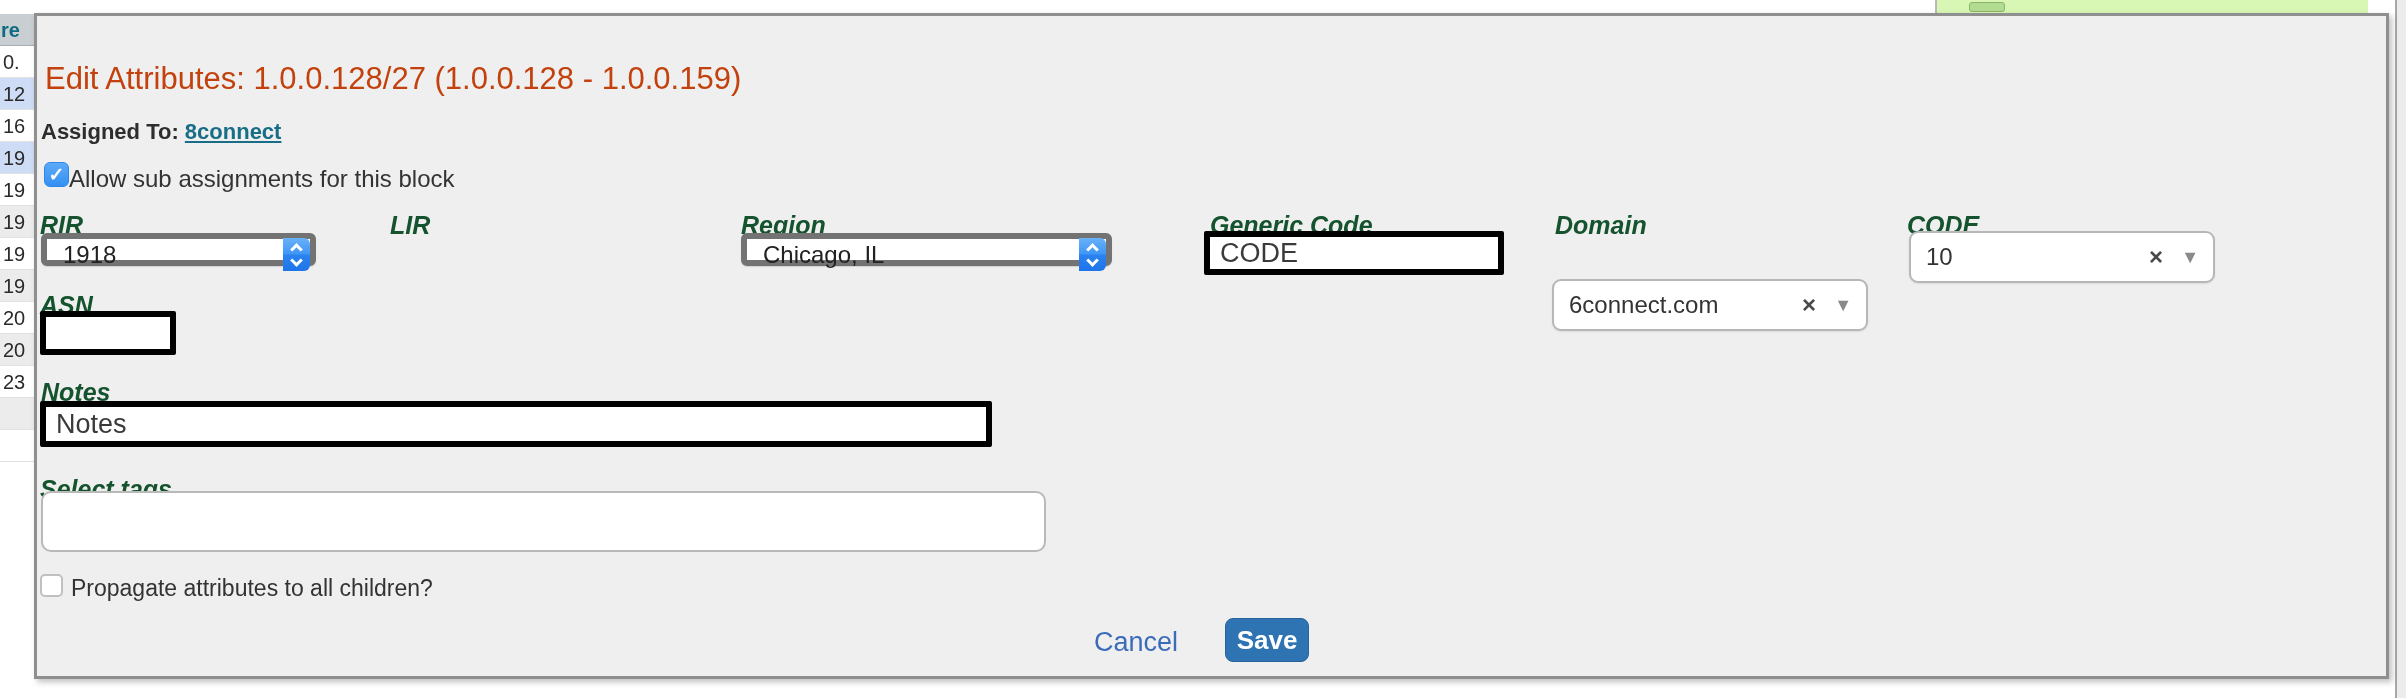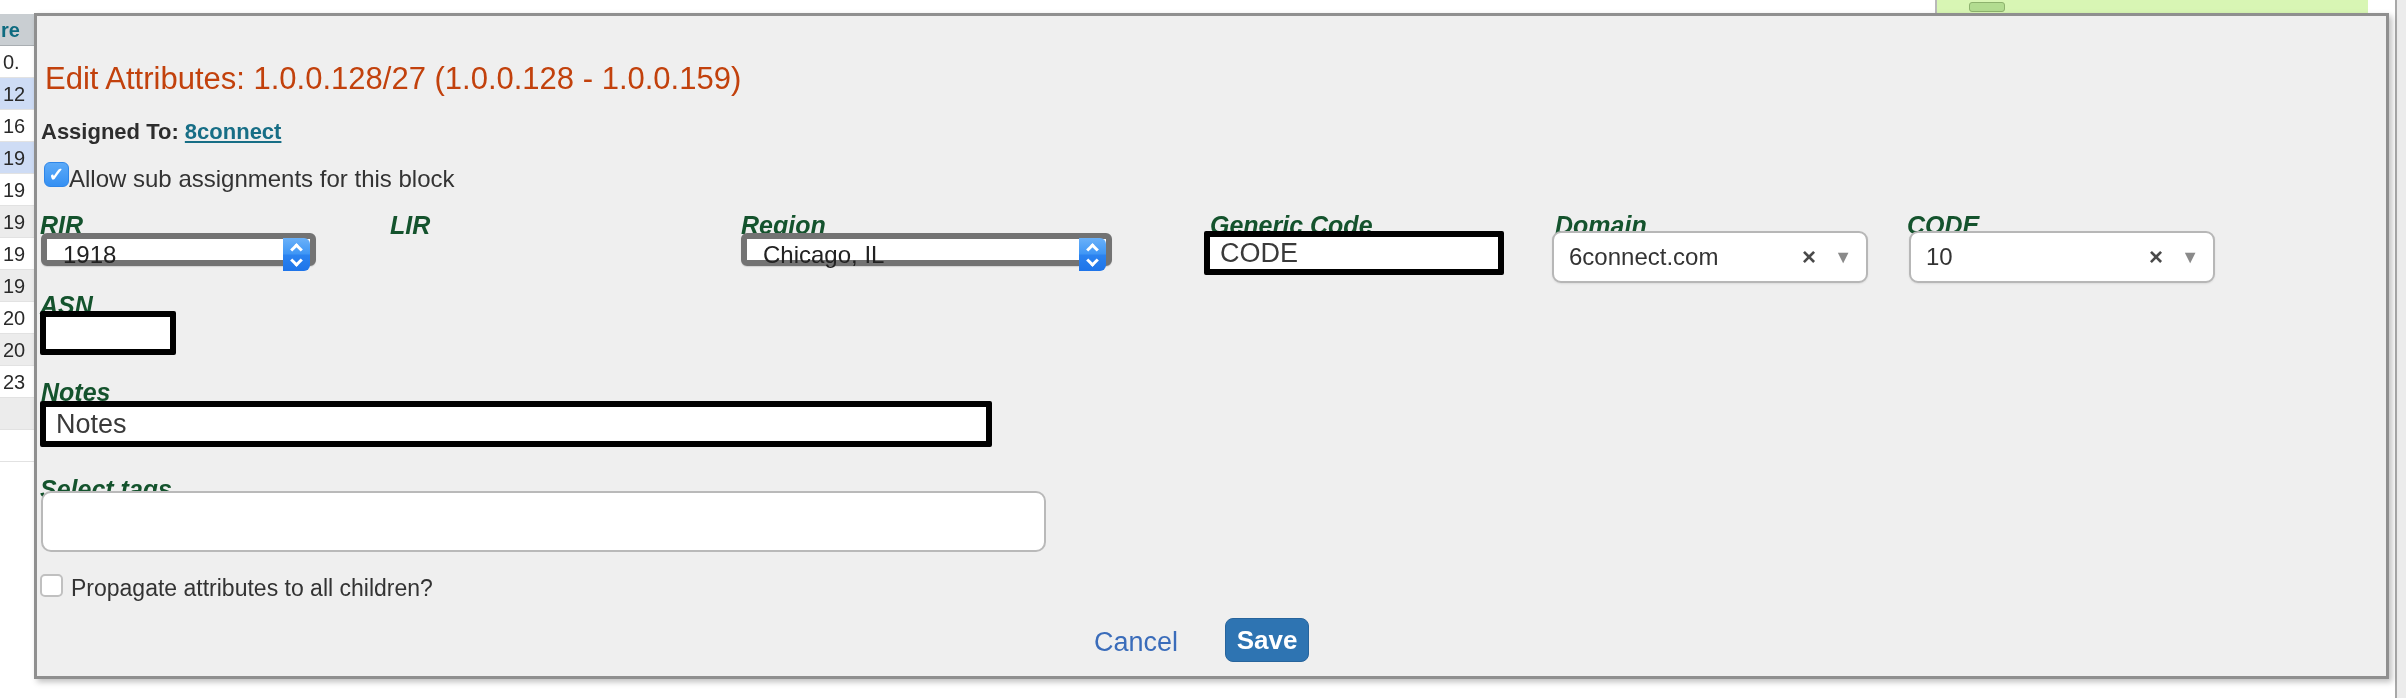--- a/index.html
+++ b/index.html
@@ -135,21 +135,21 @@
     <div class="sel" style="left:704px; width:371px;">
       <span class="val">Chicago, IL</span>
       <span class="stepper">
           <i class="chev up"></i>
           <i class="chev down"></i>
         </span>
     </div>
 
     <input class="txt-input" style="left: 1167px; top: 215px; width: 300px; height: 44px;" value="CODE">
 
-    <div class="chosen" style="left:1515px; width:316px;">
+    <div class="chosen" style="left:1515px; width:316px;margin-top:48px;">
       <span class="cval">6connect.com</span>
       <span class="clear">×</span>
       <span class="arrow">▼</span>
     </div>
 
     <div class="chosen" style="left:1872px; width:306px;">
       <span class="cval">10</span>
       <span class="clear">×</span>
       <span class="arrow">▼</span>
     </div>

